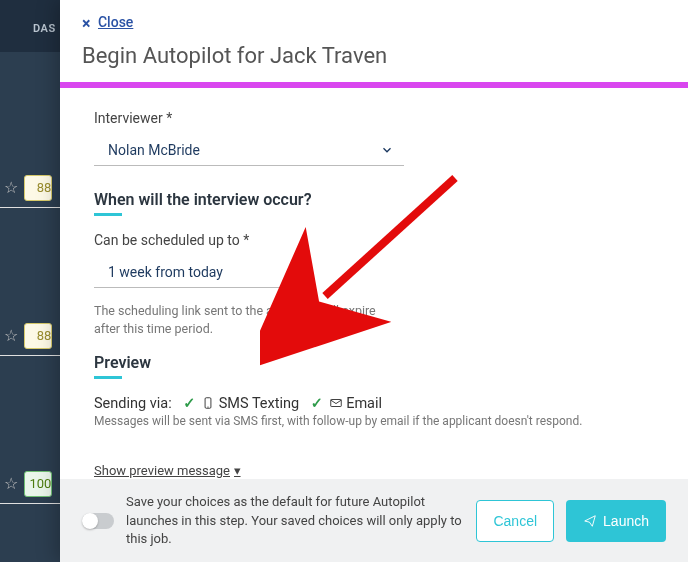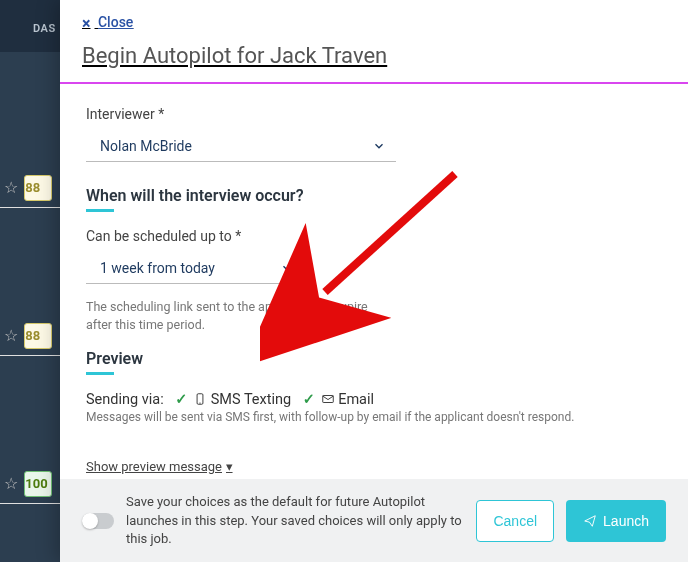--- a/index.html
+++ b/index.html
@@ -42,42 +42,41 @@
   }
   .bg-star {
     color: #c0c0c0;
     font-size: 16px;
   }
   .bg-badge {
     display:inline-block;
     min-width: 28px;
     height: 26px;
     line-height: 24px;
-    text-align:left;
+    text-align:right;
     border:1px solid;
     border-radius:3px;
     font-size:13px;
-    font-weight:700;
+    font-weight:400;
   }
   .bg-badge.yellow { border-color:#d6c96a; color:#9a8d2e; background:#fdf9e6;}
   .bg-badge.green { border-color:#6fbf73; color:#4d7c0f; background:#eaf6eb;}
   .modal {
     position: absolute;
     left: 60px; top: 0;
     width: 628px;
     height: 562px;
     background: #fff;
     box-shadow: -4px 0 18px rgba(0,0,0,0.25);
     display:flex;
     flex-direction:column;
   }
   .modal-header {
     padding: 14px 22px 14px 22px;
-    border-bottom: 2px solid #d946ef;
-    text-decoration: underline;
+    border-bottom: 6px solid #d946ef;
   }
   .close-row {
     font-size:14px;
     margin-bottom:10px;
   }
   .close-row span.x {
     color:#2a52a5;
     font-weight:700;
     font-size:16px;
     vertical-align:middle;
@@ -89,21 +88,21 @@
     font-weight:500;
   }
   .modal-title {
     font-size: 22px;
     color:#555;
     font-weight:400;
   }
   .modal-body {
     flex:1;
     overflow:auto;
-    padding: 22px 34px 10px 26px;
+    padding: 22px 34px 10px 34px;
     color:#333;
     position:relative;
   }
   .field-label {
     font-size: 14px;
     color:#444;
     margin-bottom:6px;
   }
   .select-ctl {
     position:relative;

